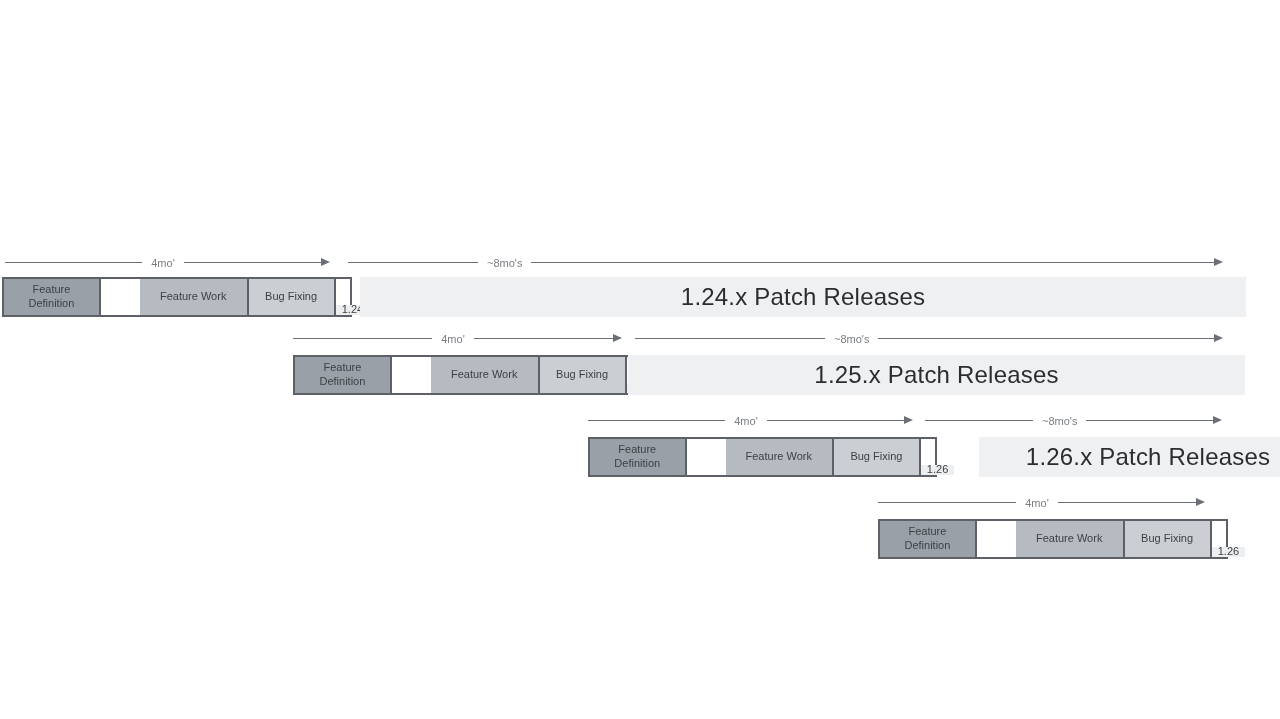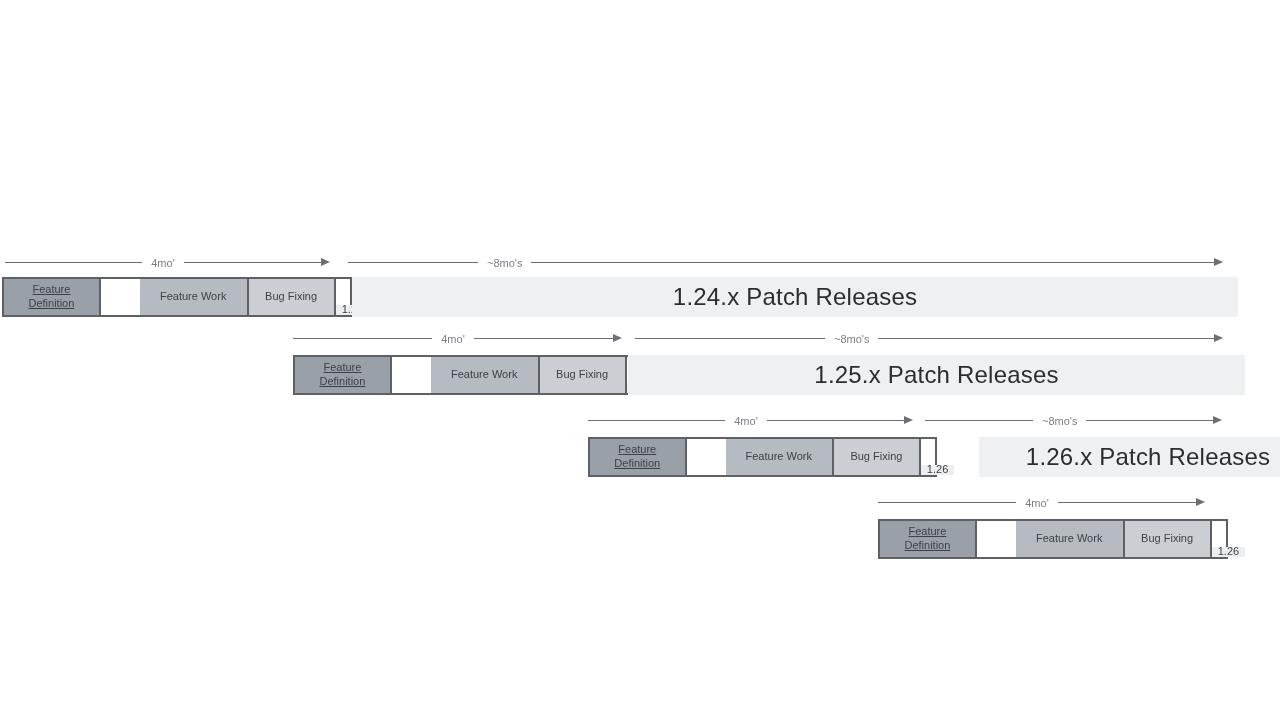--- a/index.html
+++ b/index.html
@@ -57,21 +57,21 @@
     align-items: center;
     justify-content: center;
     text-align: center;
     font-size: 11px;
     line-height: 1.25;
     color: var(--box-text, #3d4145);
     border-right: 2px solid var(--box-border, #5d6167);
     padding: 0 6px;
   }
   .phase:last-child { border-right: none; }
-  .phase.fd { flex: 0 0 28%;   background: var(--phase-feature-definition, #9aa0a8); text-decoration: underline; }
+  .phase.fd { flex: 0 0 28%;   background: var(--phase-feature-definition, #9aa0a8); }
   .phase.fw { flex: 0 0 31.4%; background: var(--phase-feature-work, #b6bbc2); margin-left: 39px; }
   .phase.bf { flex: 0 0 25.2%; background: var(--phase-bug-fixing, #cbcfd4); }
   .phase.ver { flex: 1 1 auto; background: var(--phase-version, #eceef0); font-size: 11px; margin-top: 26px; }
 
   
   .patchbar {
     position: absolute;
     height: 40px;
     background: var(--patch-bar, #eff0f2);
     display: flex;
@@ -81,21 +81,21 @@
     color: var(--patch-text, #2b2d30);
     letter-spacing: 0.2px;
     white-space: nowrap;
   }
 
   
   .r1-arrow-cycle { left: 5px;   top: 254px; width: 325px; }
   .r1-arrow-patch { left: 348px; top: 254px; width: 875px; }
   .r1-arrow-patch .seg.fixed { width: 130px; }
   .r1-boxes       { left: 2px;   top: 277px; width: 350px; }
-  .r1-patchbar    { left: 352px; top: 277px; width: 886px; }
+  .r1-patchbar    { left: 360px; top: 277px; width: 886px; }
 
   
   .r2-arrow-cycle { left: 293px; top: 330px; width: 329px; }
   .r2-arrow-patch { left: 635px; top: 330px; width: 588px; }
   .r2-arrow-patch .seg.fixed { width: 190px; }
   .r2-boxes       { left: 293px; top: 355px; width: 350px; }
   .r2-patchbar    { left: 628px; top: 355px; width: 617px; }
 
   
   .r3-arrow-cycle { left: 588px; top: 412px; width: 325px; }

